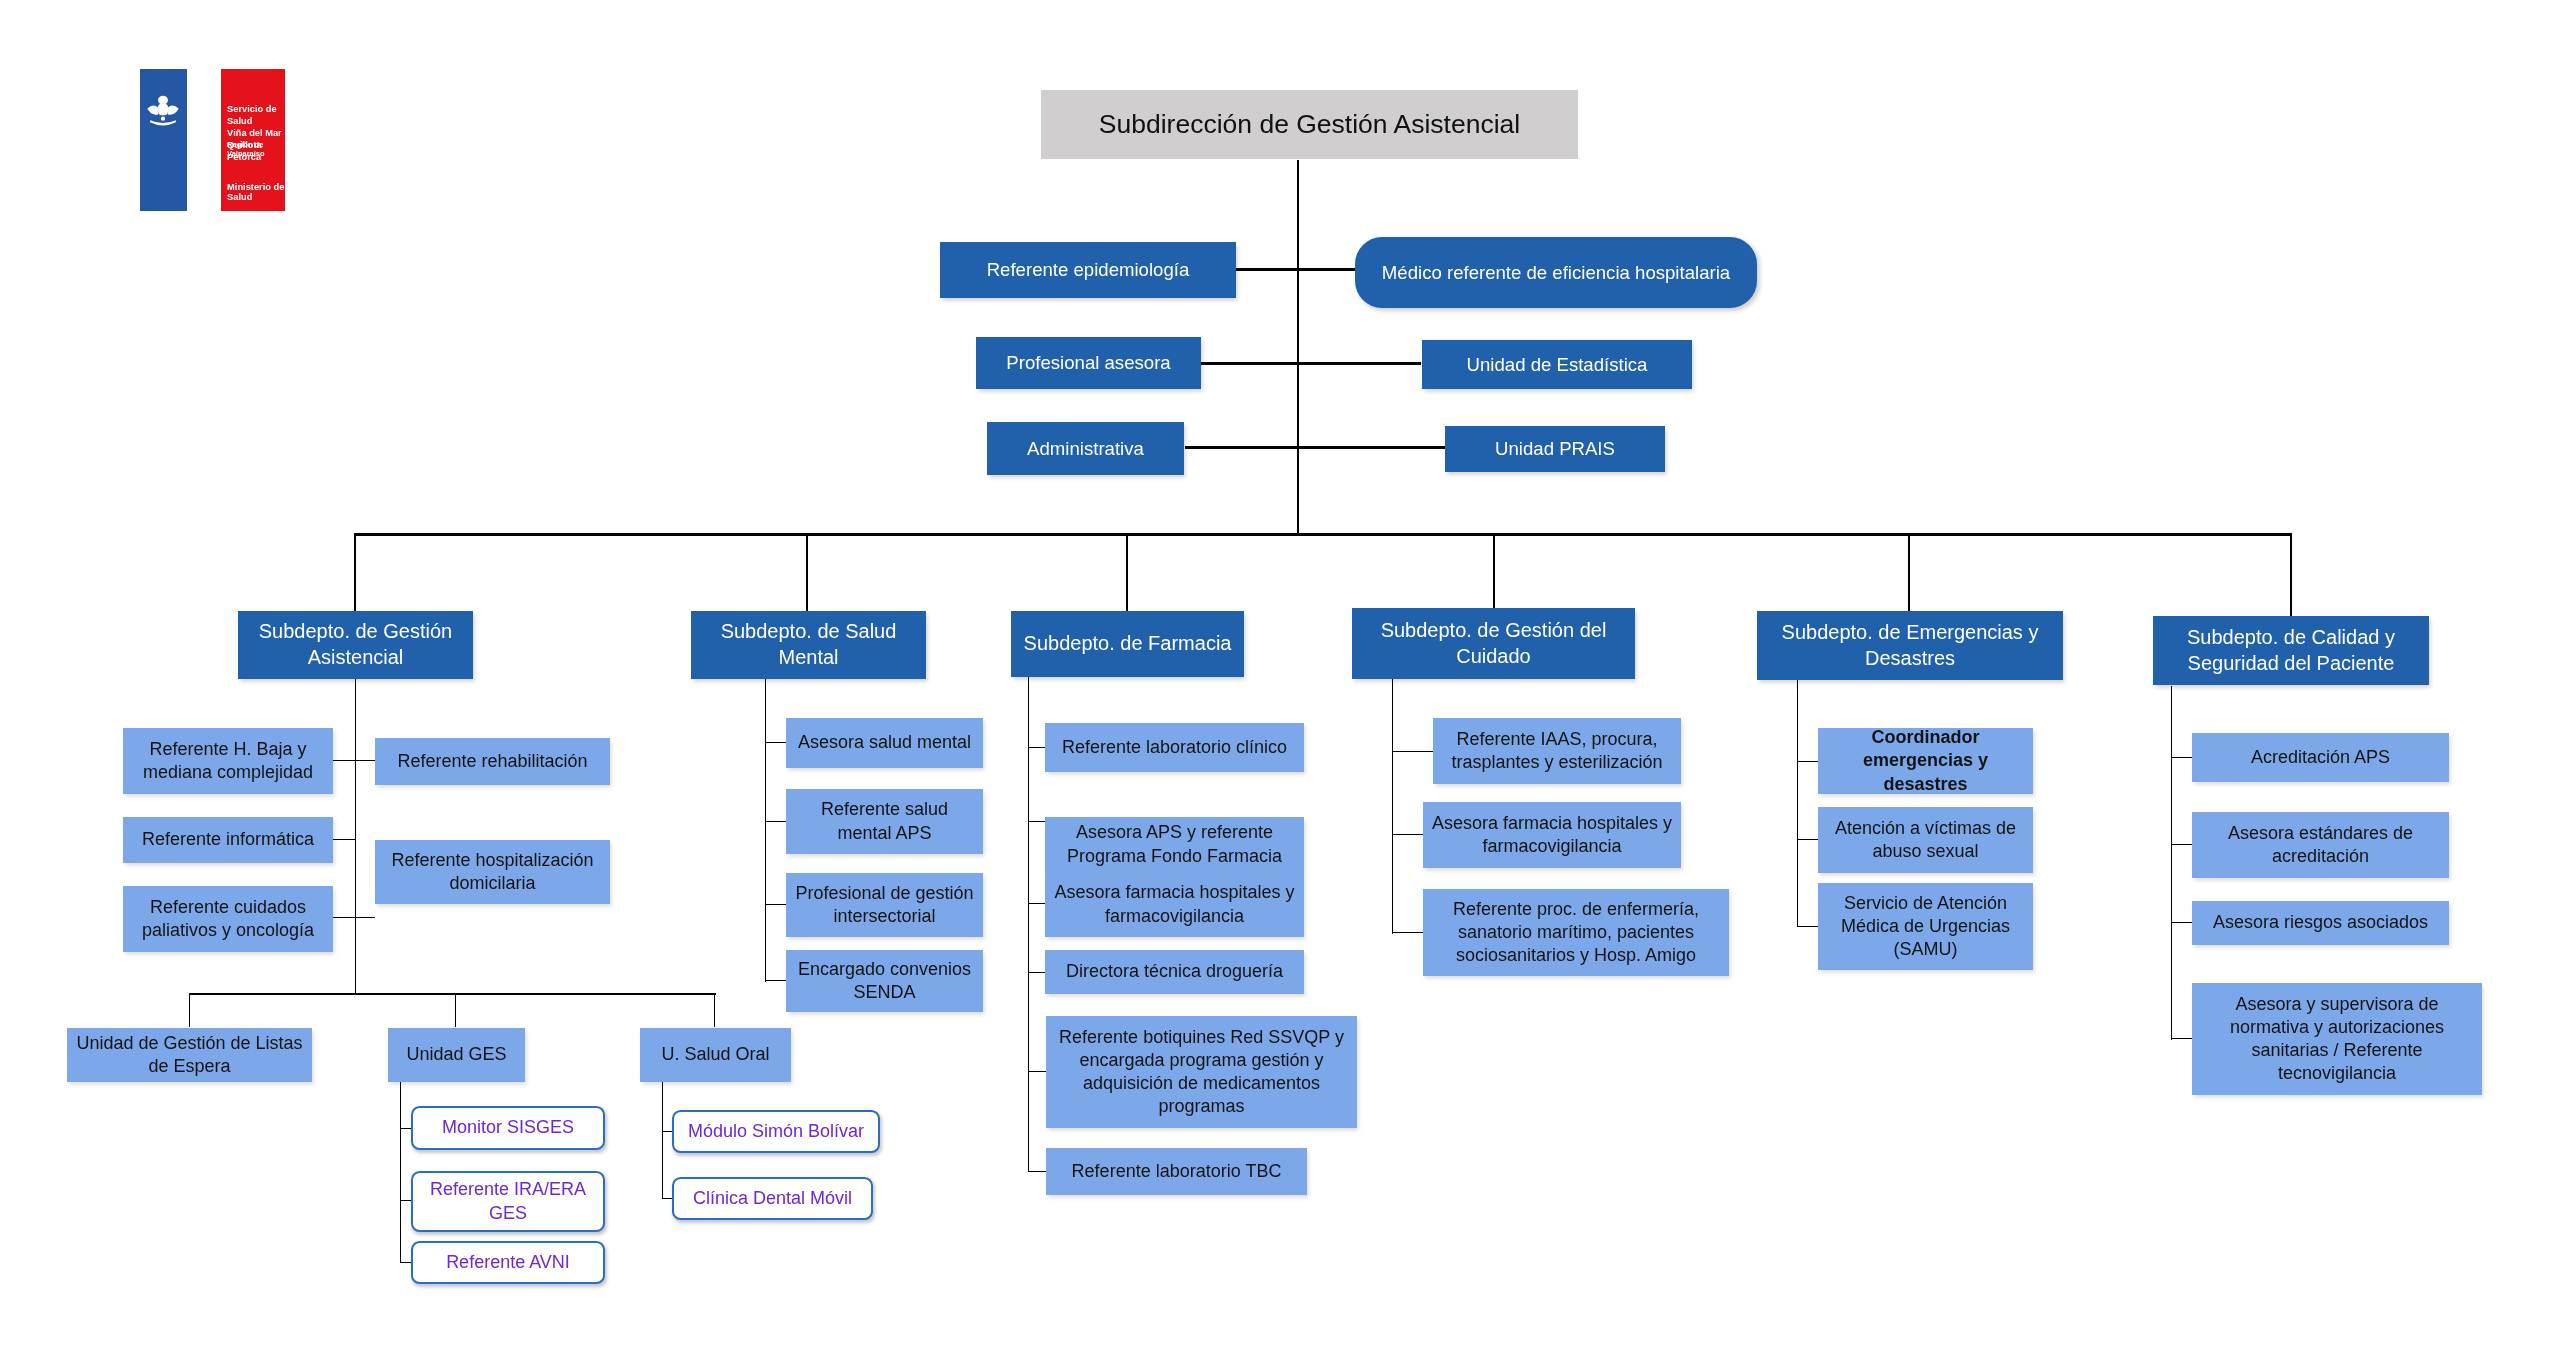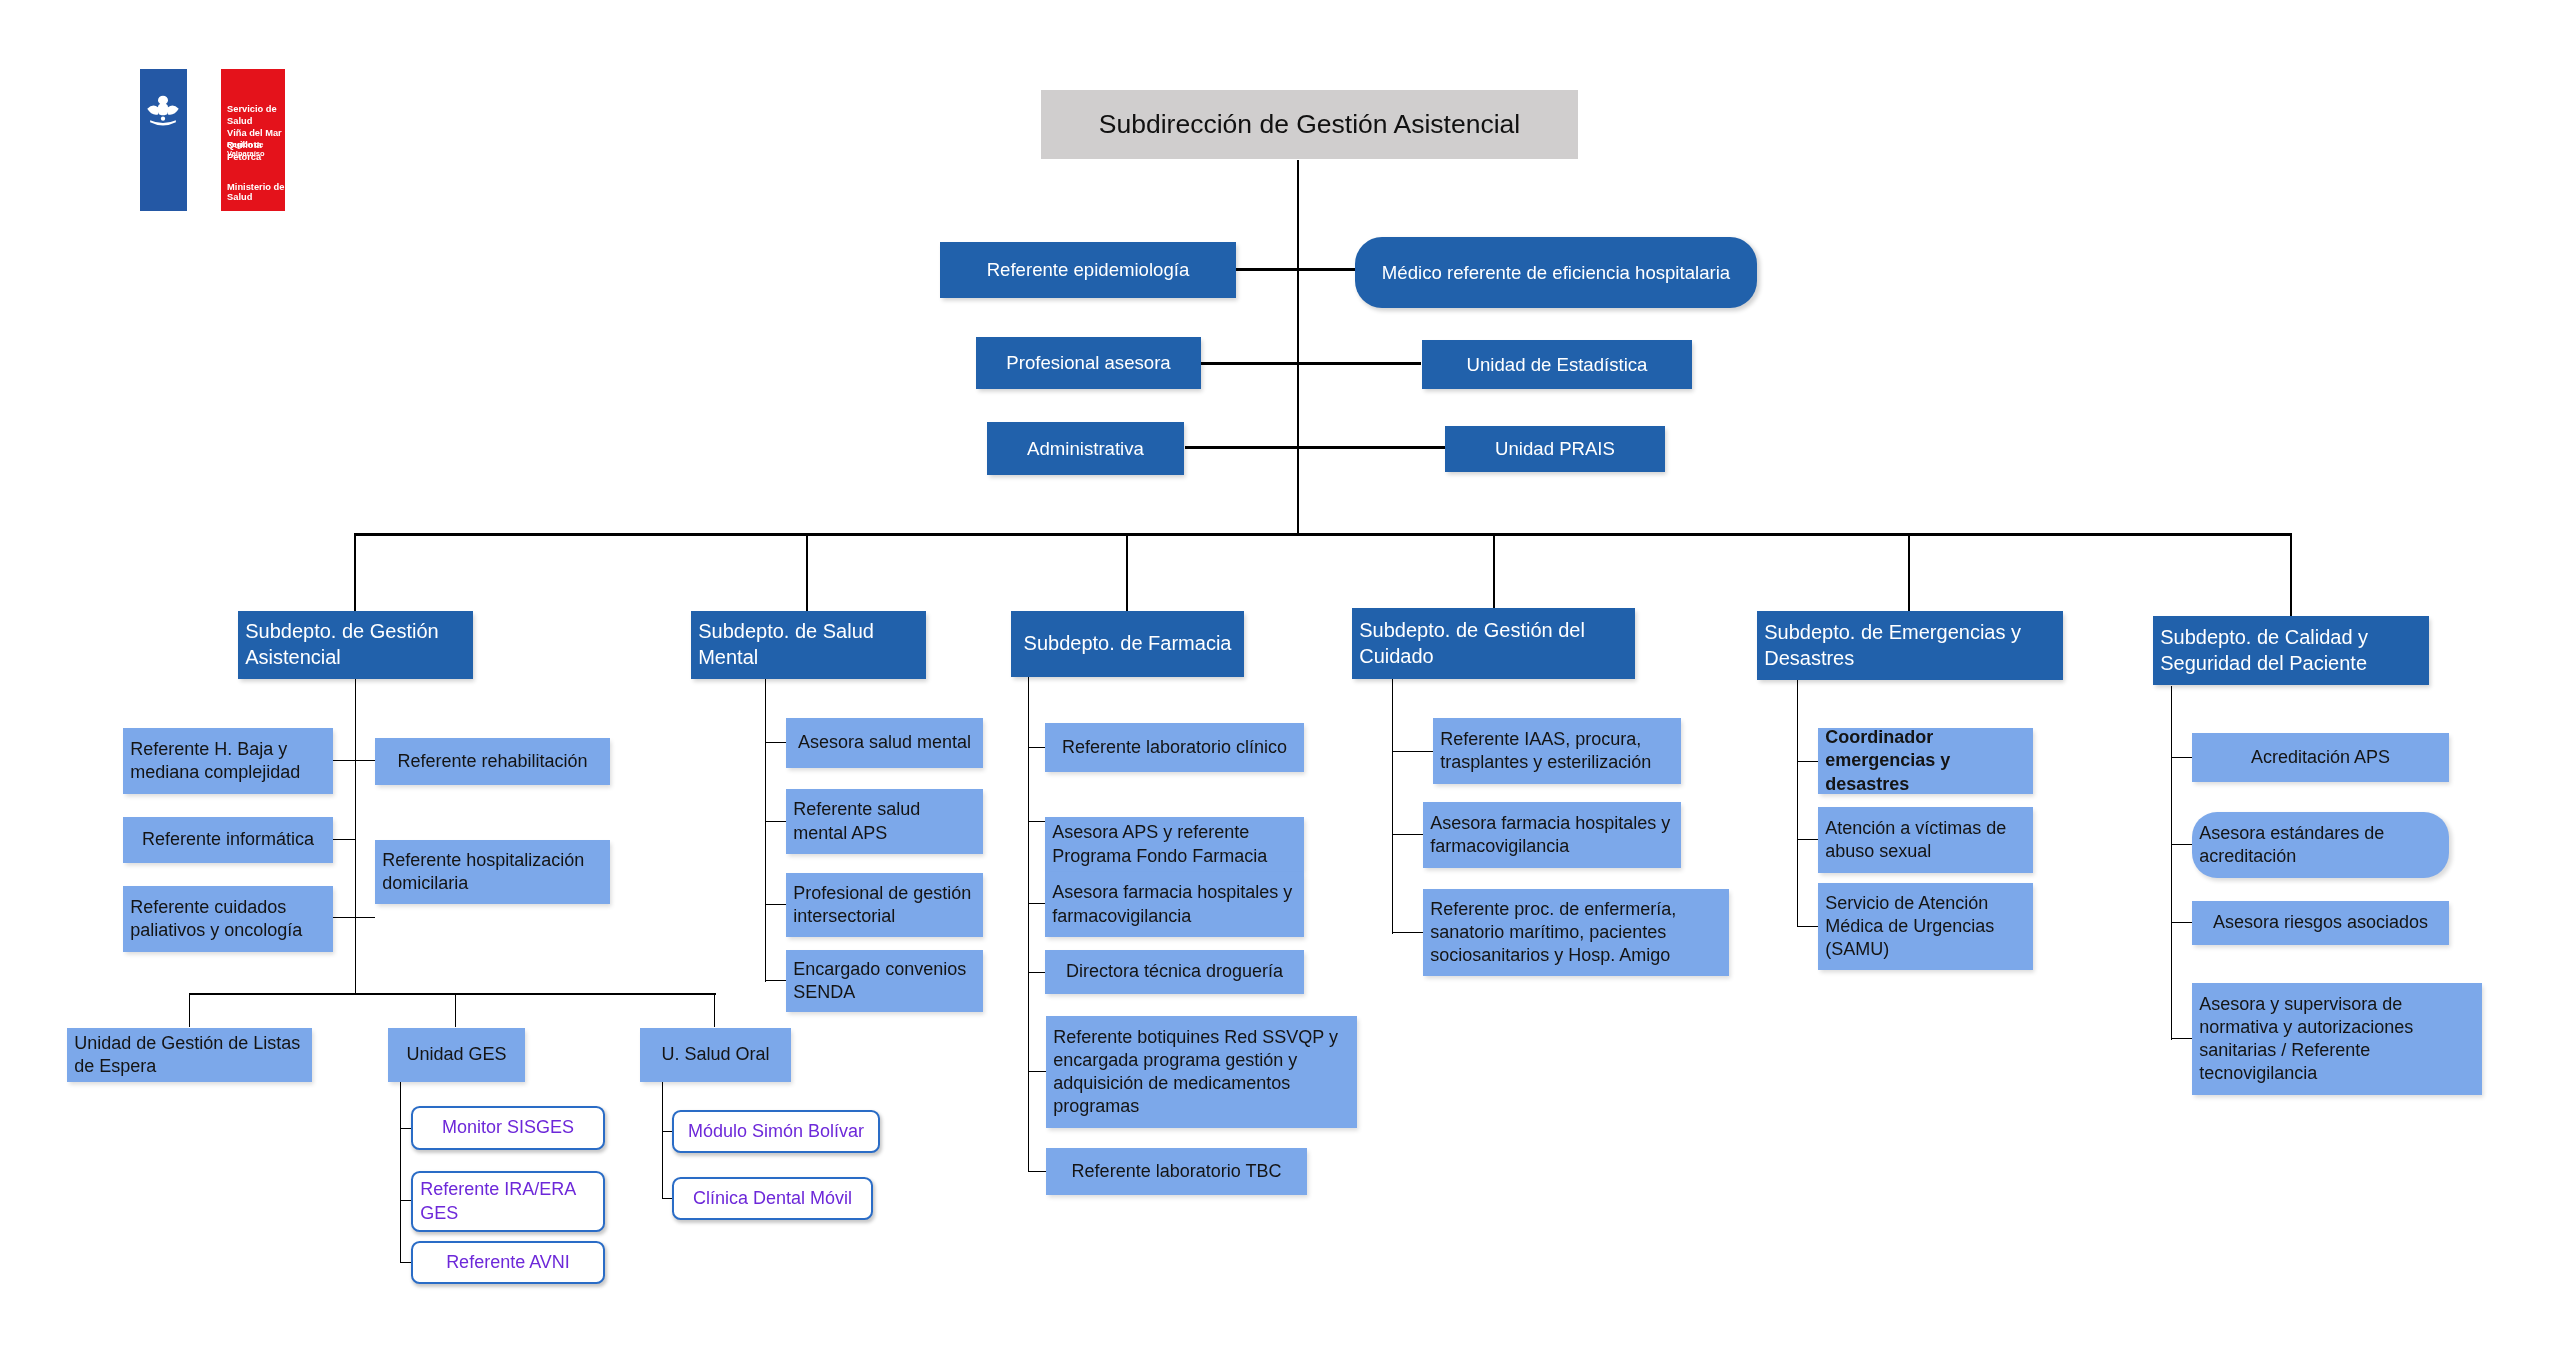--- a/index.html
+++ b/index.html
@@ -1,20 +1,20 @@
 <!DOCTYPE html>
 <html style="font-size:11.4px"><head>
 <meta charset="utf-8">
 <style>
   html,body{margin:0;padding:0;background:#ffffff;}
   body{width:2576px;height:1360px;position:relative;overflow:hidden;
        font-family:"Liberation Sans", sans-serif;}
   .stage{position:absolute;left:0;top:0;width:2576px;height:1360px;}
   .box{position:absolute;display:flex;align-items:center;justify-content:center;
-       text-align:left;box-sizing:border-box;padding:2.9px 7.2px;line-height:1.28;}
+       text-align:center;box-sizing:border-box;padding:2.9px 7.2px;line-height:1.28;}
   .gray{background:#D0CECE;color:#111;font-size:26.5px;}
   .dark{background:#2161AB;color:#ffffff;font-size:18.6px;
         box-shadow:2.1px 2.9px 4.3px rgba(0,0,0,0.18);}
   .hdr{font-size:20px;}
   .light{background:#7CA8EA;color:#141414;font-size:18px;
          box-shadow:2.1px 2.9px 4.3px rgba(0,0,0,0.14);}
   .outline{background:#ffffff;border:2.9px solid #2A6CC6;border-radius:8.6px;
            color:#6d28d9;font-size:18px;box-shadow:1.4px 2.1px 3.6px rgba(0,0,0,0.22);}
   .ln{position:absolute;background:#000;}
   
@@ -157,18 +157,18 @@
 
   <div class="box light" style="left:1433px;top:718px;width:248px;height:66px;">Referente IAAS, procura, trasplantes y esterilización</div>
   <div class="box light" style="left:1423px;top:802px;width:258px;height:66px;">Asesora farmacia hospitales y farmacovigilancia</div>
   <div class="box light" style="left:1423px;top:889px;width:306px;height:87px;">Referente proc. de enfermería, sanatorio marítimo, pacientes sociosanitarios y Hosp. Amigo</div>
 
   <div class="box light" style="left:1818px;top:728px;width:215px;height:66px;font-weight:bold;">Coordinador emergencias y desastres</div>
   <div class="box light" style="left:1818px;top:807px;width:215px;height:66px;">Atención a víctimas de abuso sexual</div>
   <div class="box light" style="left:1818px;top:883px;width:215px;height:87px;">Servicio de Atención Médica de Urgencias (SAMU)</div>
 
   <div class="box light" style="left:2192px;top:733px;width:257px;height:49px;">Acreditación APS</div>
-  <div class="box light" style="left:2192px;top:812px;width:257px;height:66px;border-radius:25px;">Asesora estándares de acreditación</div>
+  <div class="box light" style="left:2192px;top:812px;width:257px;height:66px;">Asesora estándares de acreditación</div>
   <div class="box light" style="left:2192px;top:901px;width:257px;height:44px;">Asesora riesgos asociados</div>
   <div class="box light" style="left:2192px;top:983px;width:290px;height:112px;">Asesora y supervisora de normativa y autorizaciones sanitarias / Referente tecnovigilancia</div>
 
 </div>
 
 
 </body></html>

